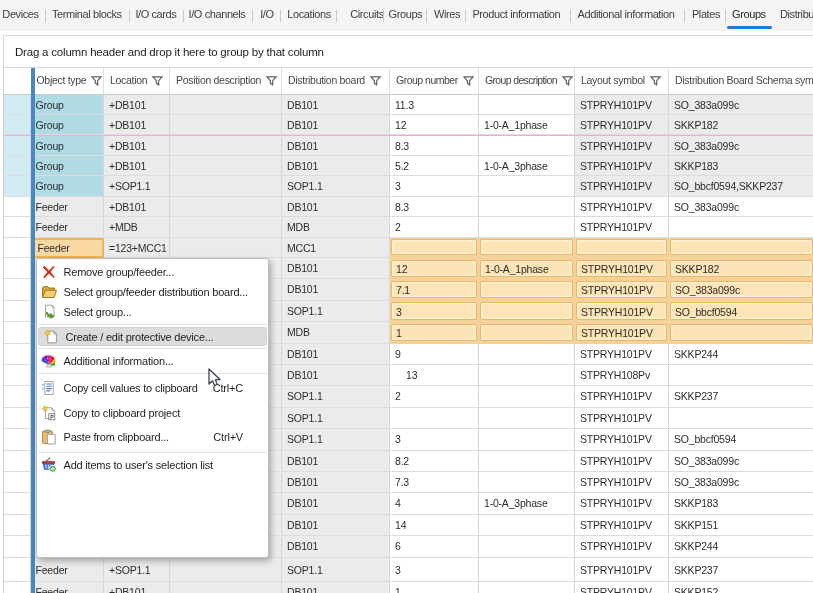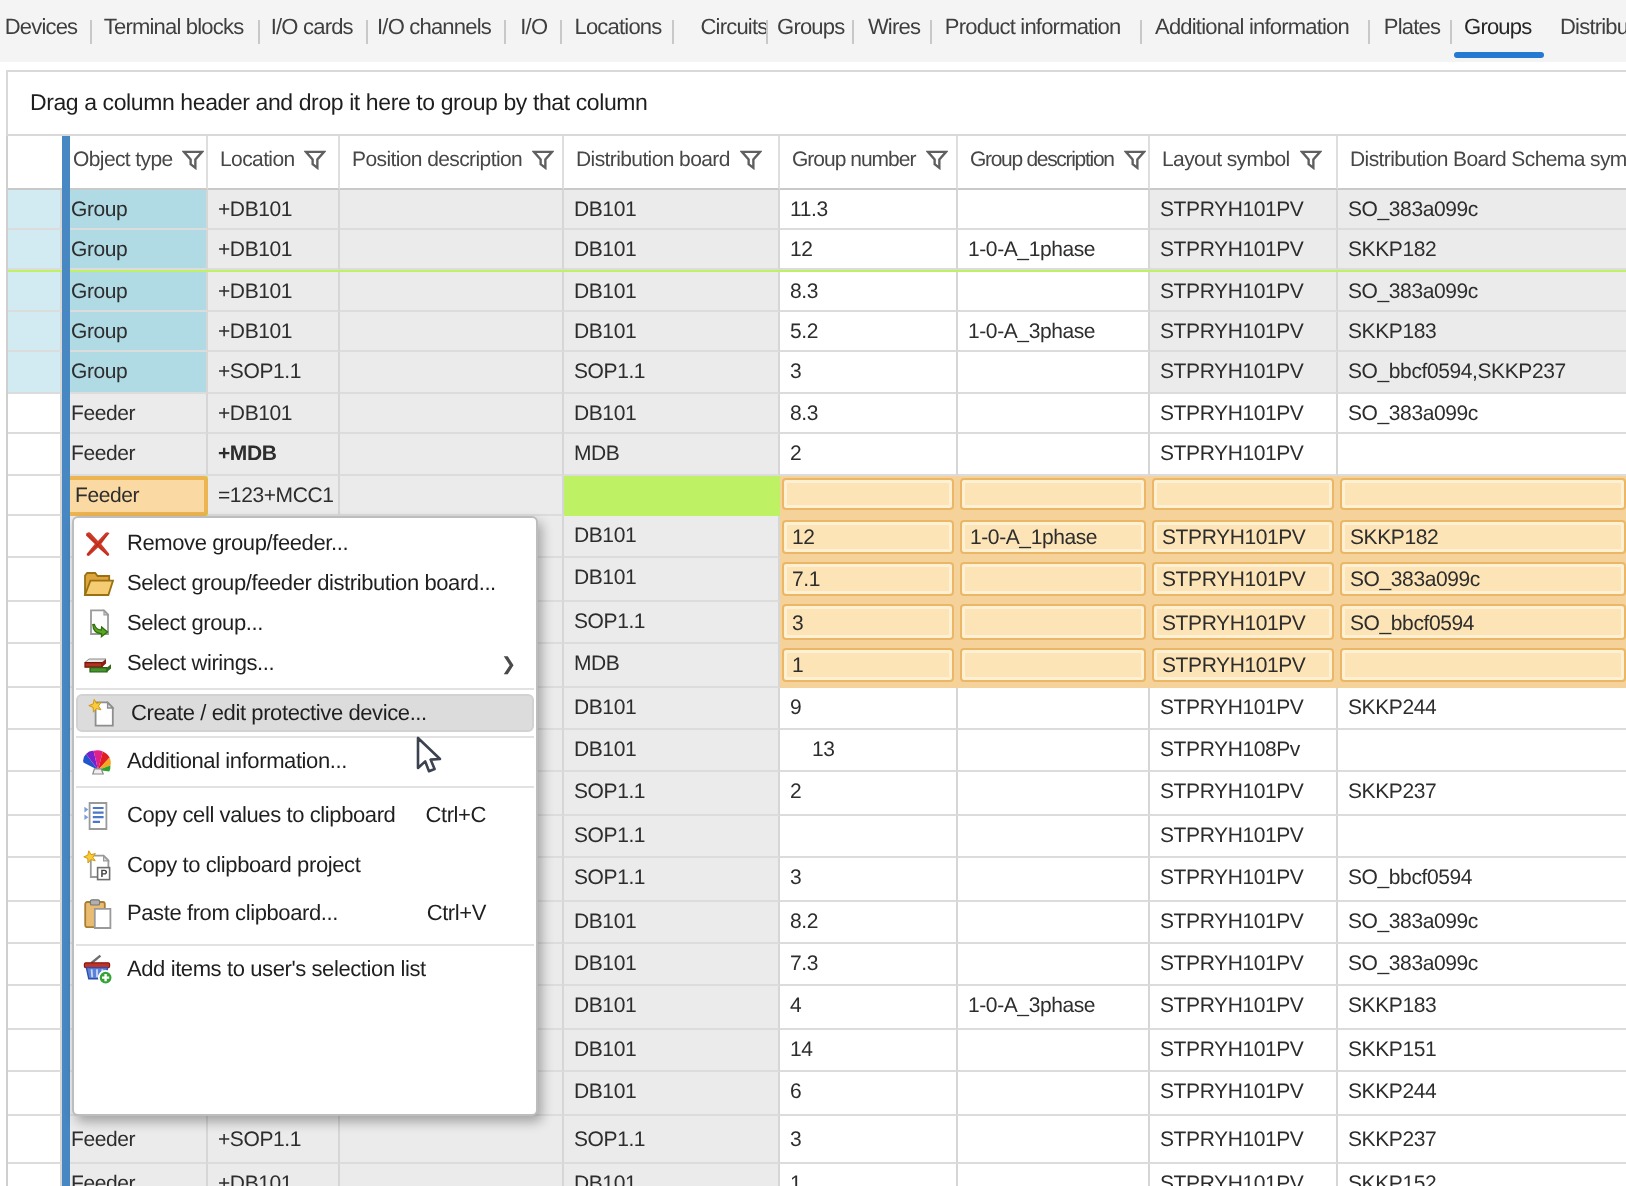--- a/index.html
+++ b/index.html
@@ -5,21 +5,21 @@
   font-family:"Liberation Sans",sans-serif;-webkit-font-smoothing:antialiased}
 .abs{position:absolute}
 #tabbar{position:absolute;left:0;top:0;width:813px;height:31px;background:#f4f4f4}
 .tab{position:absolute;top:8px;font-size:11px;letter-spacing:-0.4px;color:#3f3f3f;white-space:nowrap;transform:translateX(-50%)}
 .tab.active{color:#262626}
 .pipe{position:absolute;top:10px;width:1px;height:12px;background:#c8c8c8}
 #underline{position:absolute;left:727px;top:25.5px;width:45px;height:3.5px;border-radius:2px;background:#2479d0}
 #groupbar{position:absolute;left:3px;top:35px;width:810px;height:33px;background:#fff;
   border:1px solid #d9d9d9;border-right:none}
 #groupbar span{position:absolute;left:11px;top:10px;font-size:11.5px;letter-spacing:-0.2px;color:#1e1e1e}
-#grid{position:absolute;left:3px;top:68px;width:810px;height:525px;border-left:1px solid #cfcfcf;background:#bef264}
+#grid{position:absolute;left:3px;top:68px;width:810px;height:525px;border-left:1px solid #cfcfcf;background:#f9a8d4}
 .cell{position:absolute;overflow:hidden;white-space:nowrap;font-size:10.5px;letter-spacing:-0.2px;color:#2d2d2d;
   border-right:1px solid #d6d6d6;border-bottom:1px solid #dcdcdc;padding:4px 0 0 5px}
 .hcell{position:absolute;overflow:hidden;white-space:nowrap;font-size:10.5px;letter-spacing:-0.3px;color:#474747;
   border-right:1px solid #dedede;border-bottom:1px solid #c9c9c9;background:#fff;padding-top:6px;padding-left:6px}
 .g{background:#ebebeb}
 .w{background:#fff}
 .sb{background:#b0dbe5}
 .sh{background:#d2eaf1}
 #bluebar{position:absolute;left:26.5px;top:0;width:4.5px;height:525px;background:#4787c2;z-index:5}
 .orow{position:absolute;background:#f5d29a}
@@ -142,31 +142,32 @@
 <div class="cell g" style="left:26.5px;top:128.8px;width:73.5px;height:20.4px;">Feeder</div>
 <div class="cell g" style="left:100px;top:128.8px;width:66px;height:20.4px;">+DB101</div>
 <div class="cell g" style="left:166px;top:128.8px;width:112px;height:20.4px;"></div>
 <div class="cell g" style="left:278px;top:128.8px;width:108px;height:20.4px;">DB101</div>
 <div class="cell w" style="left:386px;top:128.8px;width:89px;height:20.4px;">8.3</div>
 <div class="cell w" style="left:475px;top:128.8px;width:96px;height:20.4px;"></div>
 <div class="cell w" style="left:571px;top:128.8px;width:94px;height:20.4px;">STPRYH101PV</div>
 <div class="cell w" style="left:665px;top:128.8px;width:146px;height:20.4px;">SO_383a099c</div>
 <div class="cell w" style="left:0px;top:149.2px;width:26.5px;height:20.4px"></div>
 <div class="cell g" style="left:26.5px;top:149.2px;width:73.5px;height:20.4px;">Feeder</div>
-<div class="cell g" style="left:100px;top:149.2px;width:66px;height:20.4px;font-weight:bold;">+MDB</div>
+<div class="cell g" style="left:100px;top:149.2px;width:66px;height:20.4px;">+MDB</div>
 <div class="cell g" style="left:166px;top:149.2px;width:112px;height:20.4px;"></div>
 <div class="cell g" style="left:278px;top:149.2px;width:108px;height:20.4px;">MDB</div>
 <div class="cell w" style="left:386px;top:149.2px;width:89px;height:20.4px;">2</div>
 <div class="cell w" style="left:475px;top:149.2px;width:96px;height:20.4px;"></div>
 <div class="cell w" style="left:571px;top:149.2px;width:94px;height:20.4px;">STPRYH101PV</div>
 <div class="cell w" style="left:665px;top:149.2px;width:146px;height:20.4px;"></div>
 <div class="cell w" style="left:0px;top:169.6px;width:26.5px;height:20.4px"></div>
 <div class="cell" style="left:26.5px;top:169.6px;width:73.5px;height:20.4px;background:#fbd9a2;border:2px solid #edb452;border-radius:2px;padding-top:2.5px">Feeder</div>
 <div class="cell g" style="left:100px;top:169.6px;width:66px;height:20.4px">=123+MCC1</div>
 <div class="cell g" style="left:166px;top:169.6px;width:112px;height:20.4px"></div>
+<div class="cell g" style="left:278px;top:169.6px;width:108px;height:20.4px">MCC1</div>
 <div class="orow" style="left:386px;top:169.6px;width:425px;height:20.4px"></div>
 <div class="ocell" style="left:387px;top:171.1px;width:86px;height:16.4px"></div>
 <div class="ocell" style="left:476px;top:171.1px;width:93px;height:16.4px"></div>
 <div class="ocell" style="left:572px;top:171.1px;width:91px;height:16.4px"></div>
 <div class="ocell" style="left:666px;top:171.1px;width:143px;height:16.4px"></div>
 <div class="cell w" style="left:0px;top:190px;width:26.5px;height:21.4px"></div>
 <div class="cell g" style="left:26.5px;top:190px;width:73.5px;height:21.4px"></div>
 <div class="cell g" style="left:100px;top:190px;width:66px;height:21.4px"></div>
 <div class="cell g" style="left:166px;top:190px;width:112px;height:21.4px"></div>
 <div class="cell g" style="left:278px;top:190px;width:108px;height:21.4px">DB101</div>
@@ -332,31 +333,20 @@
       <span class="txt">Select group/feeder distribution board...</span>
     </div>
 <div class="mi" style="height:20px">
       <svg width="16" height="16" viewBox="0 0 16 16">
         <path d="M4.5 1.2 h6.5 l2 2 v9.8 h-8.5z" fill="#fdfdfd" stroke="#9a9a9a" stroke-width=".9"></path>
         <path d="M11 1.4 v2 h2z" fill="#dcdcdc" stroke="#9a9a9a" stroke-width=".6"></path>
         <path d="M6.2 8.2 q.6 2.6 3.4 2.8 l.2 -1.5 3 2.5 -3.1 2.4 .1 -1.5 q-4.3 -.3 -4.4 -4.6z" fill="#55a81e" stroke="#2f6b0a" stroke-width=".6"></path>
       </svg>
       <span class="txt">Select group...</span>
     </div>
-<div class="mi" style="height:20px">
-      <svg width="16" height="16" viewBox="0 0 16 16">
-        <path d="M1.5 7.2 l2-1.7 h8.5 l-2.2 2 z" fill="#e8e8e8" stroke="#888" stroke-width=".5"></path>
-        <path d="M1.5 7.3 h8.5 v2.3 h-8.5z" fill="#b23224" stroke="#751507" stroke-width=".6"></path>
-        <path d="M10 7.3 l2-1.7 v2.2 l-2 1.8z" fill="#8c1f12"></path>
-        <path d="M4 9.8 h8.5 v2.2 h-8.5z" fill="#45922e" stroke="#266010" stroke-width=".6"></path>
-        <path d="M12.5 9.8 l2-1.7 v2.2 l-2 1.7z" fill="#2f6b1a"></path>
-      </svg>
-      <span class="txt">Select wirings...</span>
-      <span class="chev">❯</span>
-    </div>
 <div class="msep" style="margin-top:2px;margin-bottom:2px"></div>
 <div class="mi hl" style="height:19px">
       <svg width="16" height="16" viewBox="0 0 16 16">
         <path d="M4.8 2.2 h6 l2.6 2.6 v9 h-8.6 z" fill="#fff" stroke="#8e8e8e" stroke-width=".9"></path>
         <path d="M10.8 2.4 v2.6 h2.6z" fill="#e2e2e2" stroke="#8e8e8e" stroke-width=".7"></path>
         <path d="M4.1 0.7 l1.2 2 2.3-.6 -1.4 1.9 1.3 1.9 -2.3-.6 -1.5 1.8 -.1-2.4 -2.2-.9 2.2-.8z" fill="#f8cb3c" stroke="#d29a0d" stroke-width=".5"></path>
       </svg>
       <span class="txt">Create / edit protective device...</span>
     </div>
 <div class="msep" style="margin-top:2px;margin-bottom:2px"></div>

